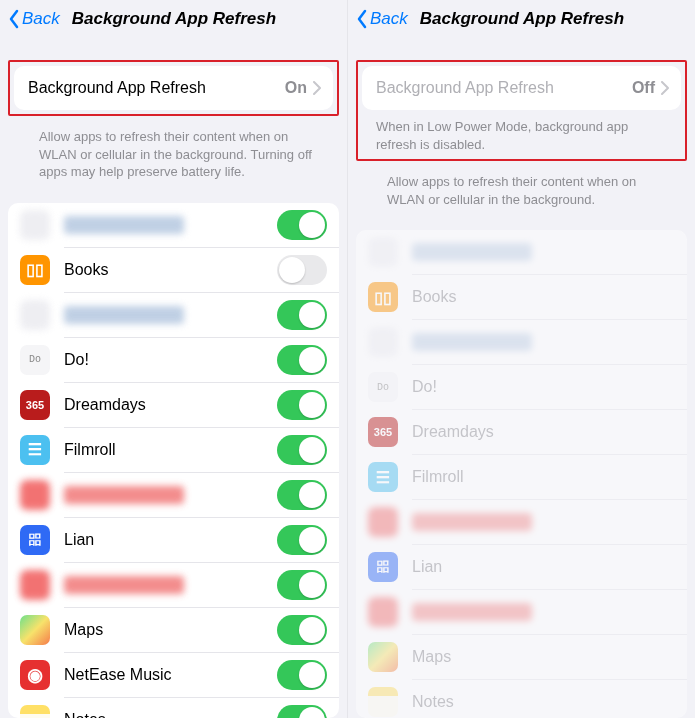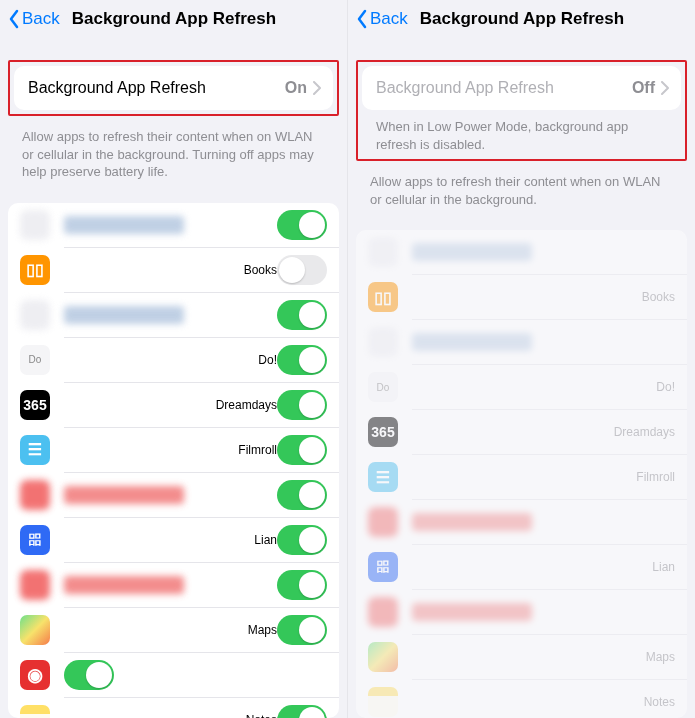--- a/index.html
+++ b/index.html
@@ -17,20 +17,21 @@
     flex-direction: column;
     background: #f2f2f7;
   }
   .pane-left { width: 347px; border-right: 1px solid #e5e5ea; }
   .pane-right { width: 348px; }
   .navbar {
     display: flex;
     align-items: center;
     padding: 9px 8px 9px 8px;
     background: #f2f2f7;
+    font-style: italic;
   }
   .back-group {
     display: flex;
     align-items: center;
     color: #007aff;
     font-size: 17px;
   }
   .back-chevron {
     width: 12px;
     height: 20px;
@@ -76,21 +77,21 @@
   .note-inside {
     font-size: 13px;
     color: #8e8e93;
     line-height: 1.35;
     padding: 8px 14px 2px 18px;
   }
   .note-outside {
     font-size: 13px;
     color: #8e8e93;
     line-height: 1.35;
-    padding: 6px 22px 8px 22px;
+    padding: 6px 22px 8px 39px;
   }
   .list {
     background: #fff;
     border-radius: 10px;
     margin: 14px 8px 0 8px;
     overflow: hidden;
   }
   .app-row {
     display: flex;
     align-items: center;
@@ -109,23 +110,22 @@
     flex-shrink: 0;
     display: flex;
     align-items: center;
     justify-content: center;
     font-size: 16px;
     color: #fff;
     font-weight: 600;
   }
   .app-label {
     flex: 1;
-    font-size: 12px;
+    font-size: 16px;
     color: #000;
-    text-align: right;
   }
   .blur {
     filter: blur(3.5px);
     opacity: .8;
   }
   .blur-bar {
     height: 18px;
     border-radius: 4px;
     width: 120px;
   }
@@ -146,22 +146,22 @@
     box-shadow: 0 1px 2px rgba(0,0,0,.2);
   }
   .toggle.on { background: #34c759; }
   .toggle.on .knob { right: 2px; }
   .toggle.off { background: #e9e9eb; }
   .toggle.off .knob { left: 2px; }
   .chev svg { display:block; width:8px; height:14px; }
   .disabled-overlay { opacity: .45; }
   .disabled-overlay .app-label { color: #8e8e93; }
   .icon-books { background: #ff9500; }
-  .icon-do { background: #f5f5f7; color:#888; font-size:10px; font-weight:400; }
-  .icon-dreamdays { background: #000000; font-size:14px; }
+  .icon-do { background: #f5f5f7; color:#888; font-size:10px; font-weight:400;font-family:Liberation Mono, monospace; }
+  .icon-dreamdays { background: #b91c1c; font-size:11px; }
   .icon-filmroll { background: #4cc0f0; }
   .icon-lian { background: #2f6af5; font-size:13px; }
   .icon-maps { background: linear-gradient(135deg,#6fe08a,#f7e26b,#f57c4a); }
   .icon-netease { background: #e63030; font-size:18px; }
   .icon-notes { background: linear-gradient(#ffe066 0 30%, #fffcef 30%); }
   .icon-blank { background: #eaeaef; }
   .icon-red { background: #f05050; }
 </style>
 </head>
 <body>
@@ -278,20 +278,21 @@
       <div class="app-row">
         <div class="app-icon icon-maps"></div>
         <div class="app-label">Maps</div>
         <div class="toggle on">
           <div class="knob"></div>
         </div>
       </div>
       <div class="sep"></div>
       <div class="app-row">
         <div class="app-icon icon-netease">◉</div>
+        <div class="app-label">NetEase Music</div>
         <div class="toggle on">
           <div class="knob"></div>
         </div>
       </div>
       <div class="sep"></div>
       <div class="app-row">
         <div class="app-icon icon-notes"></div>
         <div class="app-label">Notes</div>
         <div class="toggle on">
           <div class="knob"></div>

